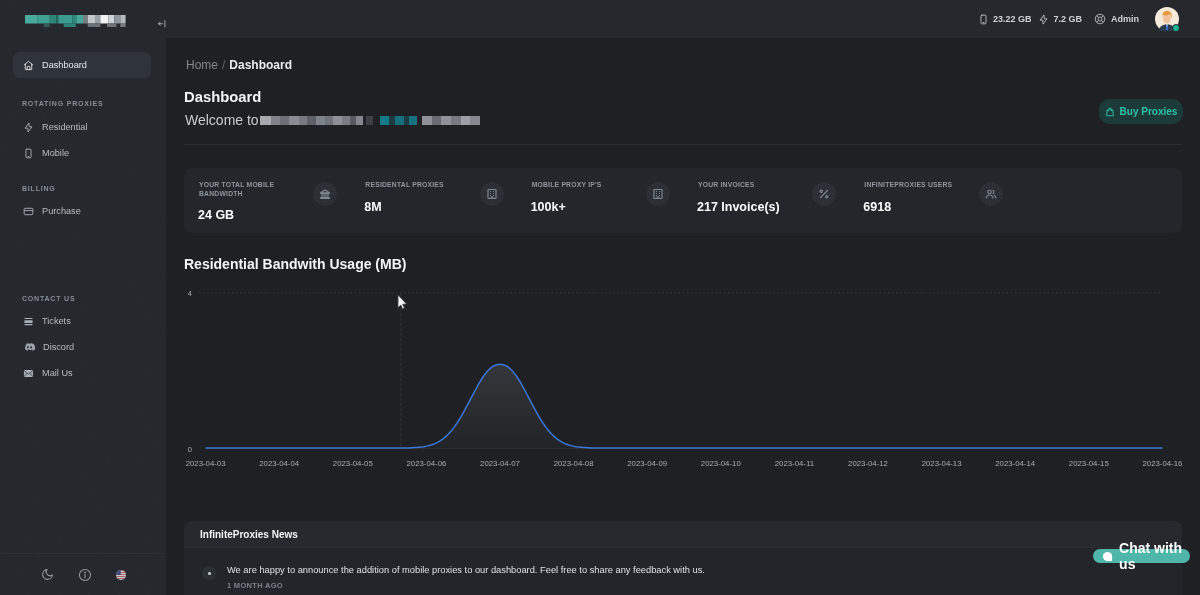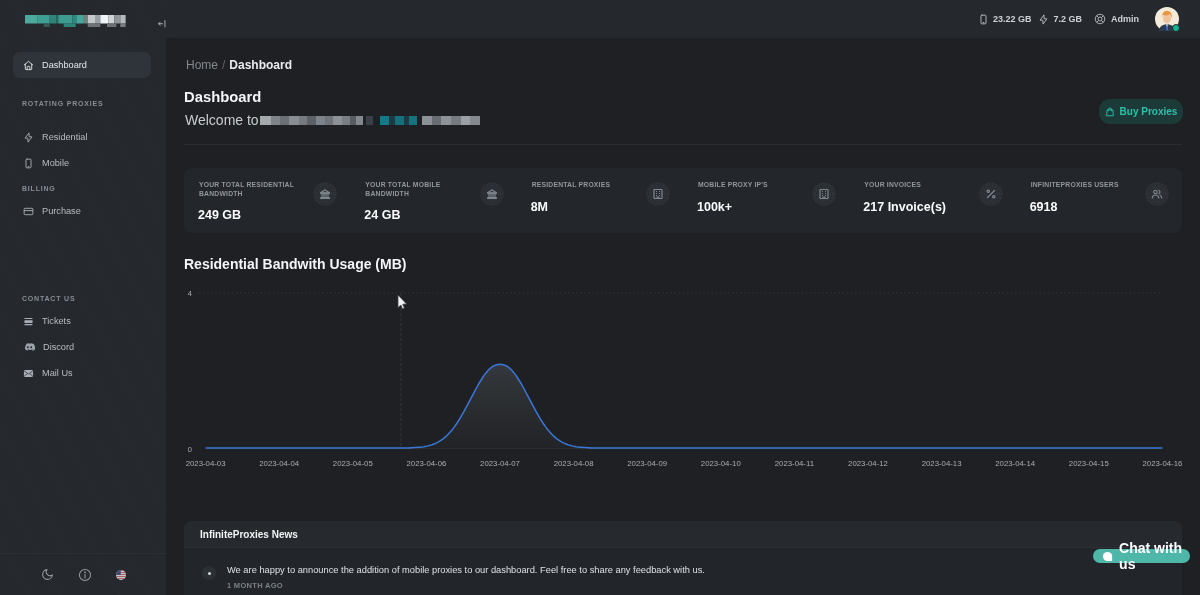--- a/index.html
+++ b/index.html
@@ -104,21 +104,21 @@
 </g>
     </svg>
   <div style="position:absolute;top:52px;width:166px">
     <div class="menu-item active"><svg width="11" height="11" viewBox="0 0 24 24" fill="none" stroke="#dfe3e6" stroke-width="2" stroke-linecap="round" stroke-linejoin="round">
           <path d="M3 10.5L12 3l9 7.5"></path>
           <path d="M5 9v11a1 1 0 0 0 1 1h12a1 1 0 0 0 1-1V9"></path>
           <path d="M9 21v-6a1 1 0 0 1 1-1h4a1 1 0 0 1 1 1v6"></path>
         </svg>Dashboard</div>
   </div>
   <div class="sec-label" style="position:absolute;top:100px">ROTATING PROXIES</div>
-  <div style="position:absolute;top:124px;width:166px">
+  <div style="position:absolute;top:114px;width:166px">
     <div class="menu-item"><svg width="11" height="11" viewBox="0 0 24 24" fill="none" stroke="#a9afb6" stroke-width="2" stroke-linejoin="round">
           <path d="M13 2L4.5 13.5h6L11 22l8.5-11.5h-6L13 2z"></path>
         </svg>Residential</div>
     <div class="menu-item"><svg width="11" height="11" viewBox="0 0 24 24" fill="none" stroke="#a9afb6" stroke-width="2" stroke-linecap="round">
           <rect x="6.5" y="2.5" width="11" height="19" rx="2"></rect>
           <path d="M11.2 18.5h1.6"></path>
         </svg>Mobile</div>
   </div>
   <div class="sec-label" style="position:absolute;top:185px">BILLING</div>
   <div style="position:absolute;top:198px;width:166px">
@@ -201,40 +201,20 @@
         <rect x="97" width="9" height="9" fill="#9aa0a5"></rect>
         <rect x="106" width="10" height="9" fill="#84898f"></rect>
       </svg>
   </div>
   <div style="position:absolute;left:18px;top:106px;width:998px;height:1px;background:#2a2e32"></div>
   <div class="buy"><svg width="10" height="10" viewBox="0 0 24 24" fill="none" stroke="#2cc1ab" stroke-width="2.2" stroke-linejoin="round">
         <path d="M5 7h14l1 14H4L5 7z"></path>
         <path d="M8.5 10V6a3.5 3.5 0 0 1 7 0v4"></path>
       </svg>Buy Proxies</div>
   <div class="stats">
-    <div class="stat">
-        <div class="lbl">YOUR TOTAL RESIDENTIAL BANDWIDTH</div>
-        <div class="val">249 GB</div>
-        <div class="ico">
-          <svg width="24" height="24" viewBox="0 0 24 24">
-            <g fill="none" stroke="#4d555d" stroke-width="0.7" opacity="0.55">
-              <circle cx="12" cy="12" r="4.5" stroke-dasharray="1.2 1.8"></circle>
-              <circle cx="12" cy="12" r="6.5" stroke-dasharray="1.2 2"></circle>
-              <circle cx="12" cy="12" r="8.5" stroke-dasharray="1.2 2.2"></circle>
-              <circle cx="12" cy="12" r="10.5" stroke-dasharray="1.2 2.4"></circle>
-            </g>
-            <g fill="none" stroke="#7f878e" stroke-width="2.4" stroke-linecap="round" transform="translate(6,6) scale(0.5)">
-              <path d="M3 9.5L12 4l9 5.5"></path>
-              <path d="M4 9.5h16v1.5H4z"></path>
-              <path d="M6 11v6M10 11v6M14 11v6M18 11v6"></path>
-              <path d="M3.5 19h17M3 21h18"></path>
-            </g>
-          </svg>
-        </div>
-      </div>
     <div class="stat">
         <div class="lbl">YOUR TOTAL MOBILE BANDWIDTH</div>
         <div class="val">24 GB</div>
         <div class="ico">
           <svg width="24" height="24" viewBox="0 0 24 24">
             <g fill="none" stroke="#4d555d" stroke-width="0.7" opacity="0.55">
               <circle cx="12" cy="12" r="4.5" stroke-dasharray="1.2 1.8"></circle>
               <circle cx="12" cy="12" r="6.5" stroke-dasharray="1.2 2"></circle>
               <circle cx="12" cy="12" r="8.5" stroke-dasharray="1.2 2.2"></circle>
               <circle cx="12" cy="12" r="10.5" stroke-dasharray="1.2 2.4"></circle>

